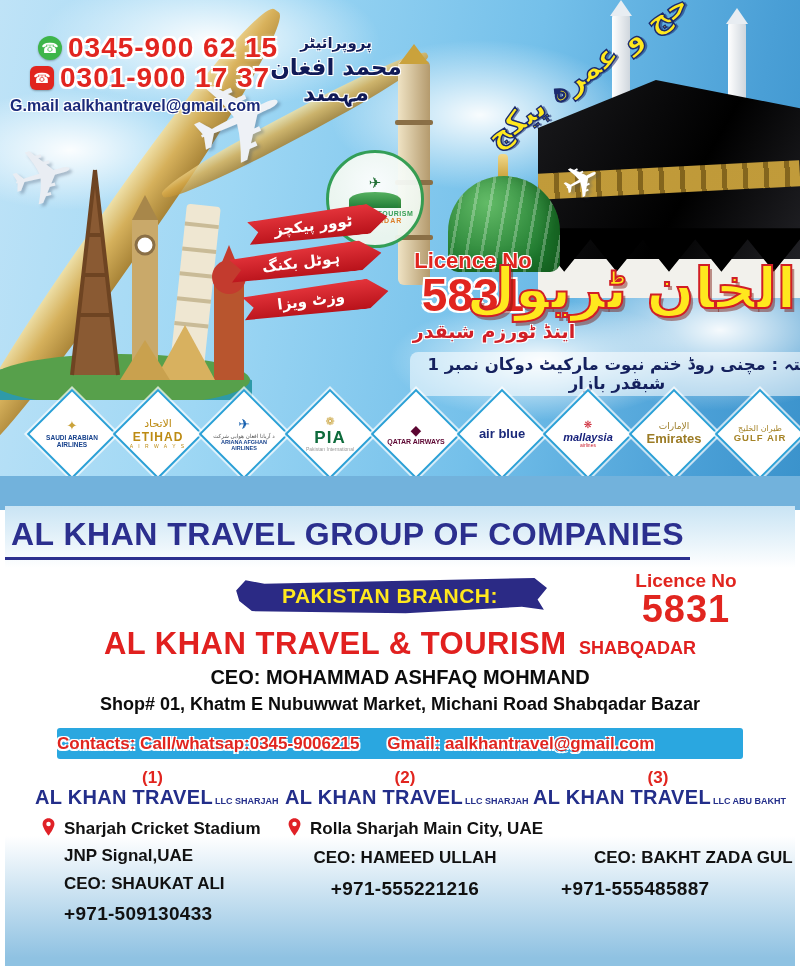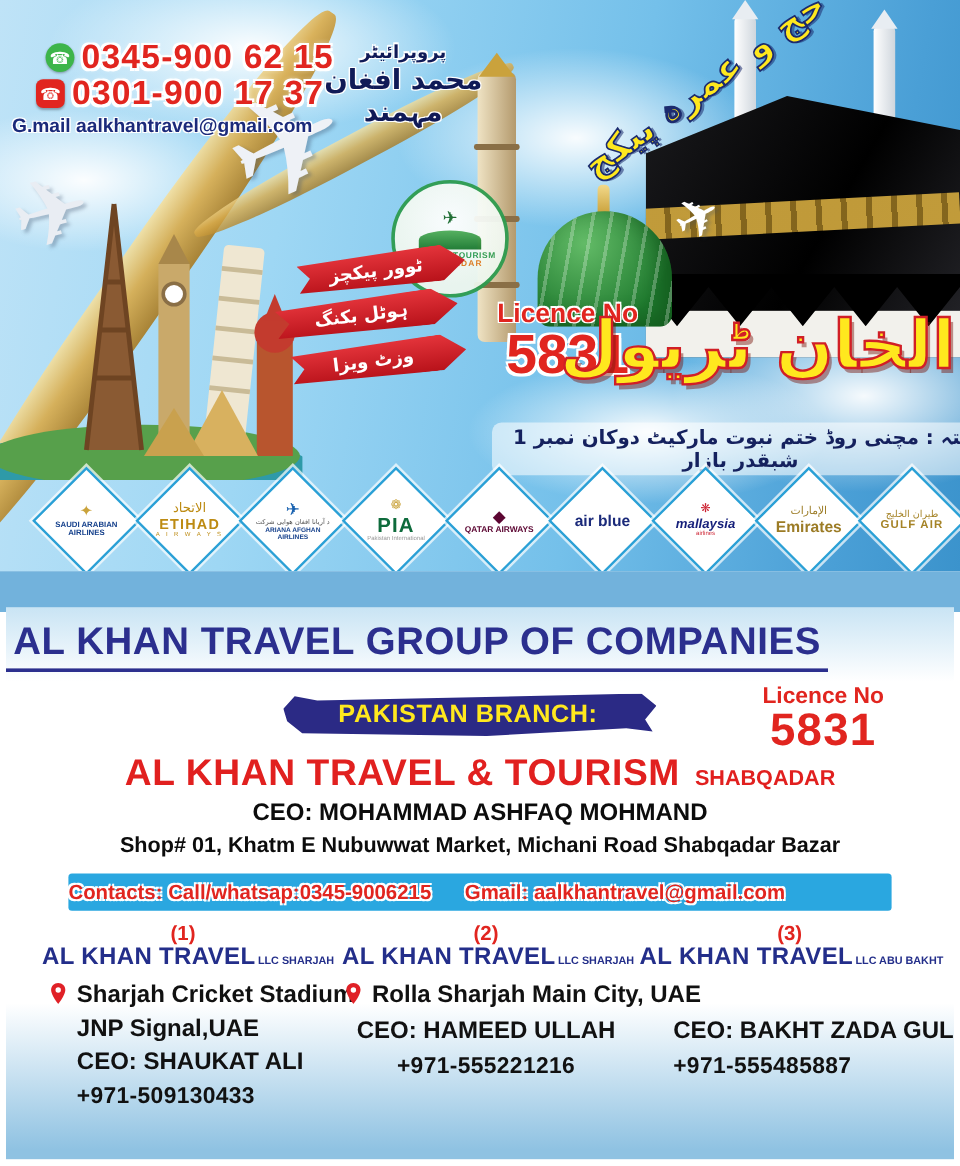--- a/index.html
+++ b/index.html
@@ -167,21 +167,21 @@
 
   .contacts-bar{position:absolute;left:52px;top:222px;width:686px;height:31px;background:#2aa7e0;
     border-radius:3px;display:flex;align-items:center;gap:28px;}
   .contacts-bar span{color:#e1251f;font-size:17px;font-weight:bold;
     text-shadow:-1.5px -1.5px 0 #fff,1.5px -1.5px 0 #fff,-1.5px 1.5px 0 #fff,1.5px 1.5px 0 #fff;}
 
   .b-index{position:absolute;font-size:17px;font-weight:bold;color:#e1251f;text-align:center;}
   .b-head{position:absolute;text-align:right;white-space:nowrap;}
   .b-name{font-size:20px;font-weight:bold;color:#232e8a;letter-spacing:.3px;}
   .b-suffix{font-size:9px;font-weight:bold;color:#232e8a;margin-left:2px;}
-  .b-line{position:absolute;font-size:20px;font-weight:bold;color:#111;white-space:nowrap;}
+  .b-line{position:absolute;font-size:17px;font-weight:bold;color:#111;white-space:nowrap;}
   .b-phone{font-size:19px;letter-spacing:.3px;}
   .pin{display:inline-block;vertical-align:-3px;margin-right:8px;}
   .i1{left:30px;top:262px;width:235px;} .i2{left:280px;top:262px;width:240px;} .i3{left:528px;top:262px;width:250px;}
   .h1{left:30px;top:280px;width:235px;} .h2{left:280px;top:280px;width:240px;} .h3{left:528px;top:280px;width:250px;}
 
   .bm{position:absolute;}
 </style>
 </head>
 <body>
 
@@ -267,20 +267,21 @@
         <span class="urdu">ہوٹل بکنگ</span>
       </div>
     <div class="arrow a3">
         <span class="urdu">وزٹ ویزا</span>
       </div>
 
     <div class="lic-label">Licence No</div>
     <div class="lic-num">5831</div>
 
     <div class="title-urdu urdu">الخان ٹریول</div>
+    <div class="subtitle-urdu urdu">اینڈ ٹورزم شبقدر</div>
     <div class="address-urdu urdu">پتہ : مچنی روڈ ختم نبوت مارکیٹ دوکان نمبر 1 شبقدر بازار</div>
 
     <div class="diamond dm1">
         <div class="diamond-inner">
       <span class="l1">✦</span>
       <span class="l2">SAUDI ARABIAN AIRLINES</span>
         </div>
       </div>
     <div class="diamond dm2">
         <div class="diamond-inner">
@@ -384,17 +385,17 @@
           <circle cx="12" cy="9.4" r="3.6" fill="#fff"></circle>
         </svg><span>Rolla Sharjah Main City, UAE</span>
     </div>
     <div class="b-line" style="left:280px;top:342px;width:240px;text-align:center;">CEO: HAMEED ULLAH</div>
     <div class="b-line b-phone" style="left:280px;top:372px;width:240px;text-align:center;">+971-555221216</div>
 
     <div class="b-index i3">(3)</div>
     <div class="b-head h3">
       <span class="b-name">AL KHAN TRAVEL</span><span class="b-suffix">LLC ABU BAKHT</span>
     </div>
-    <div class="b-line" style="left:556px;top:342px;">CEO: BAKHT ZADA GUL</div>
+    <div class="b-line" style="left:589px;top:342px;">CEO: BAKHT ZADA GUL</div>
     <div class="b-line b-phone" style="left:556px;top:372px;">+971-555485887</div>
   </section>
 
 </div>
 
 </body></html>

